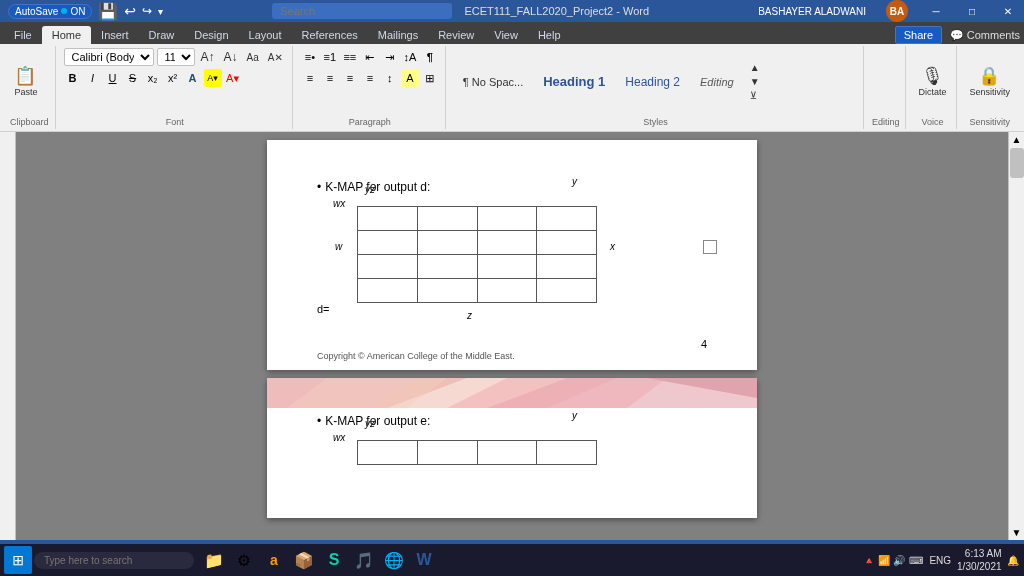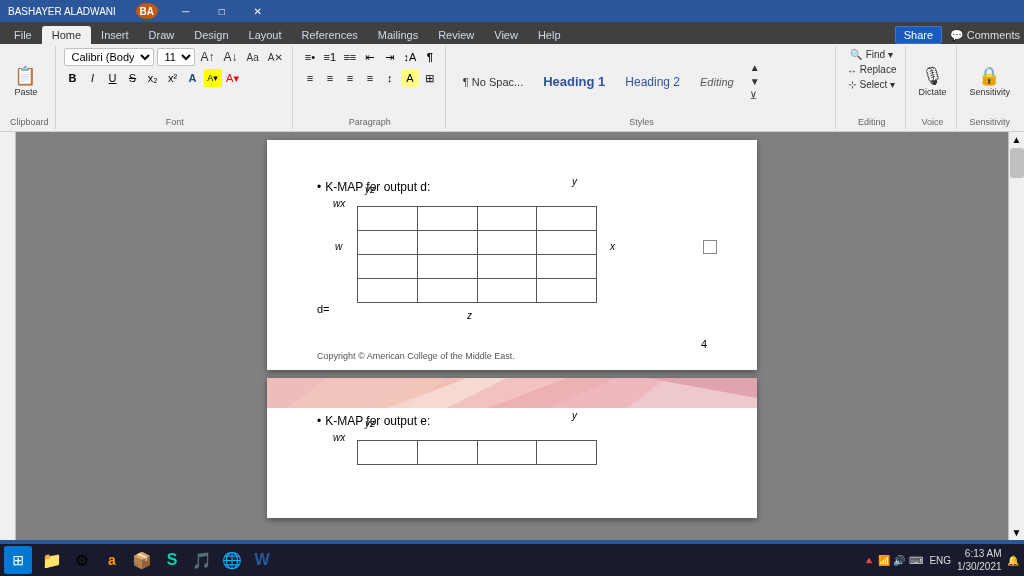--- a/index.html
+++ b/index.html
@@ -34,21 +34,21 @@
     .search-bar {
       background: #3c6ebf;
       border: none;
       border-radius: 3px;
       color: white;
       padding: 2px 8px;
       font-size: 11px;
       width: 180px;
     }
     .user-badge {
-      width: 22px; height: 16px; border-radius: 50%;
+      width: 22px; height: 22px; border-radius: 50%;
       background: #c55a11;
       display: flex; align-items: center; justify-content: center;
       font-size: 10px; font-weight: bold; color: white;
     }
 
     
     .ribbon-tabs {
       height: 22px;
       background: #404040;
       display: flex;
@@ -263,20 +263,36 @@
       border-radius: 2px; cursor: pointer; font-size: 11px; border: 1px solid transparent;
     }
     .bold { font-weight: bold; }
     .italic { font-style: italic; }
     .underline { text-decoration: underline; }
   </style>
 </head>
 <body>
 
 <div class="title-bar">
+  <div class="title-bar-left">
+    <div class="autosave-badge">
+      <span>AutoSave</span>
+      <div class="autosave-dot"></div>
+      <span>ON</span>
+    </div>
+    <span style="font-size:16px; cursor:pointer;">💾</span>
+    <span style="font-size:14px; cursor:pointer;">↩</span>
+    <span style="font-size:12px; cursor:pointer;">↪</span>
+    <span style="font-size:10px; cursor:pointer;">▾</span>
+  </div>
+  <div class="title-bar-center">
+    <input class="search-bar" placeholder="Search" style="">
+    &nbsp;&nbsp;
+    <span style="font-size:11px;color:#ddd;">ECET111_FALL2020_Project2 - Word</span>
+  </div>
   <div class="title-bar-right">
     <span style="font-size:10px;">BASHAYER ALADWANI</span>
     <div class="user-badge">
       <span>BA</span>
     </div>
     <div class="title-btn">─</div>
     <div class="title-btn">□</div>
     <div class="title-btn close">✕</div>
   </div>
 </div>
@@ -375,25 +391,20 @@
           <div class="ribbon-btn-sm">▲</div>
           <div class="ribbon-btn-sm">▼</div>
           <div class="ribbon-btn-sm">⊻</div>
         </div>
       </div>
     </div>
     <span class="ribbon-group-label">Styles</span>
   </div>
 
   <div class="ribbon-group">
-    <div class="ribbon-group-content" style="flex-direction:column;gap:2px;">
-      <div class="ribbon-btn-sm">🔍 Find ▾</div>
-      <div class="ribbon-btn-sm">↔ Replace</div>
-      <div class="ribbon-btn-sm">⊹ Select ▾</div>
-    </div>
     <span class="ribbon-group-label">Editing</span>
   </div>
 
   <div class="ribbon-group">
     <div class="ribbon-group-content">
       <div class="ribbon-btn">
         <span class="ribbon-btn-icon">🎙</span>
         <span>Dictate</span>
       </div>
     </div>
@@ -528,20 +539,21 @@
     <span>📖</span>
     <div class="zoom-slider">
       <div class="zoom-thumb"></div>
     </div>
     <span>80%</span>
   </div>
 </div>
 
 <div class="taskbar">
   <div class="taskbar-start">⊞</div>
+  <input class="taskbar-search" placeholder="Type here to search" style="">
   <div class="taskbar-apps">
     <div class="taskbar-app">📁</div>
     <div class="taskbar-app">⚙</div>
     <div class="taskbar-app" style="color:#f90;font-weight:bold;font-size:14px;">a</div>
     <div class="taskbar-app">📦</div>
     <div class="taskbar-app" style="color:#00d4aa;font-weight:bold;">S</div>
     <div class="taskbar-app">🎵</div>
     <div class="taskbar-app">🌐</div>
     <div class="taskbar-app" style="color:#2b579a;font-weight:bold;">W</div>
   </div>

